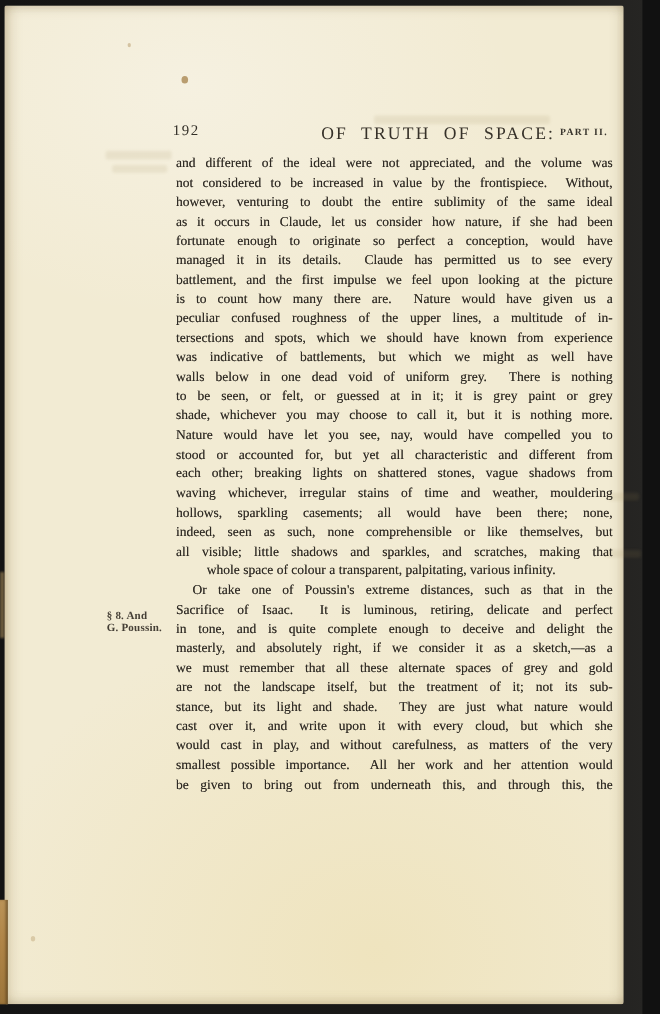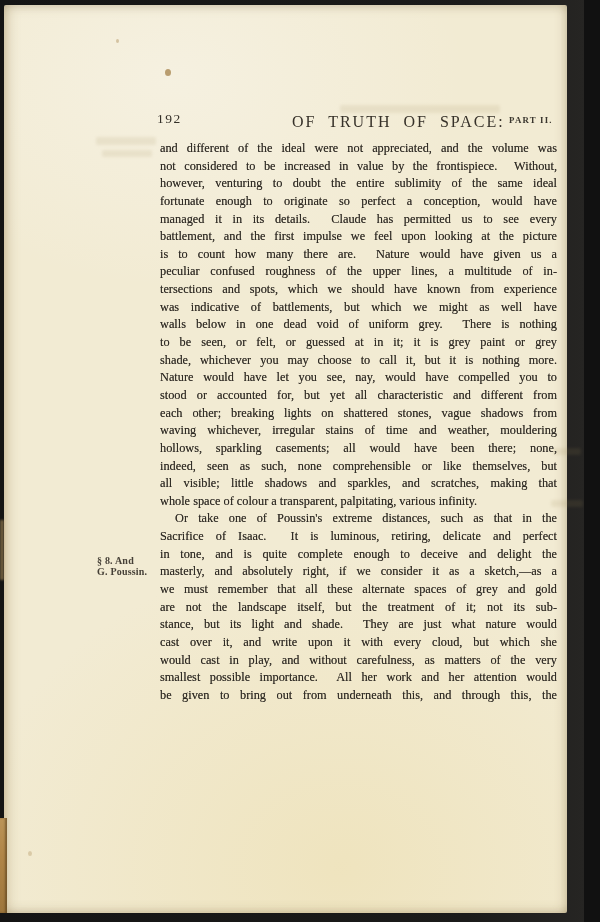--- a/index.html
+++ b/index.html
@@ -82,21 +82,21 @@
     text-shadow: 0 0 0.5px rgba(52,46,38,0.65);
   }
   .line {
     height: 17.65px;
     line-height: 17.65px;
     text-align: justify;
     text-align-last: justify;
     overflow: hidden;
     white-space: normal;
   }
-  .line.short { text-align-last: left; }
+  .line.short { text-align-last: left; margin-left: 28px; }
   .line.indent { text-indent: 15px; }
   
   .ghost {
     position: absolute;
     background: #9b8857;
     opacity: 0.13;
     filter: blur(1.5px);
     border-radius: 2px;
   }
   .speck {
@@ -149,20 +149,21 @@
   <div class="margin-note">
     <div>§ 8. And</div>
     <div>G. Poussin.</div>
   </div>
 
   <div class="body-text">
       <div>
         <div class="line">and different of the ideal were not appreciated, and the volume was</div>
         <div class="line">not considered to be increased in value by the frontispiece.&nbsp; Without,</div>
         <div class="line">however, venturing to doubt the entire sublimity of the same ideal</div>
+        <div class="line">as it occurs in Claude, let us consider how nature, if she had been</div>
         <div class="line">fortunate enough to originate so perfect a conception, would have</div>
         <div class="line">managed it in its details.&nbsp; Claude has permitted us to see every</div>
         <div class="line">battlement, and the first impulse we feel upon looking at the picture</div>
         <div class="line">is to count how many there are.&nbsp; Nature would have given us a</div>
         <div class="line">peculiar confused roughness of the upper lines, a multitude of in-</div>
         <div class="line">tersections and spots, which we should have known from experience</div>
         <div class="line">was indicative of battlements, but which we might as well have</div>
         <div class="line">walls below in one dead void of uniform grey.&nbsp; There is nothing</div>
         <div class="line">to be seen, or felt, or guessed at in it; it is grey paint or grey</div>
         <div class="line">shade, whichever you may choose to call it, but it is nothing more.</div>

